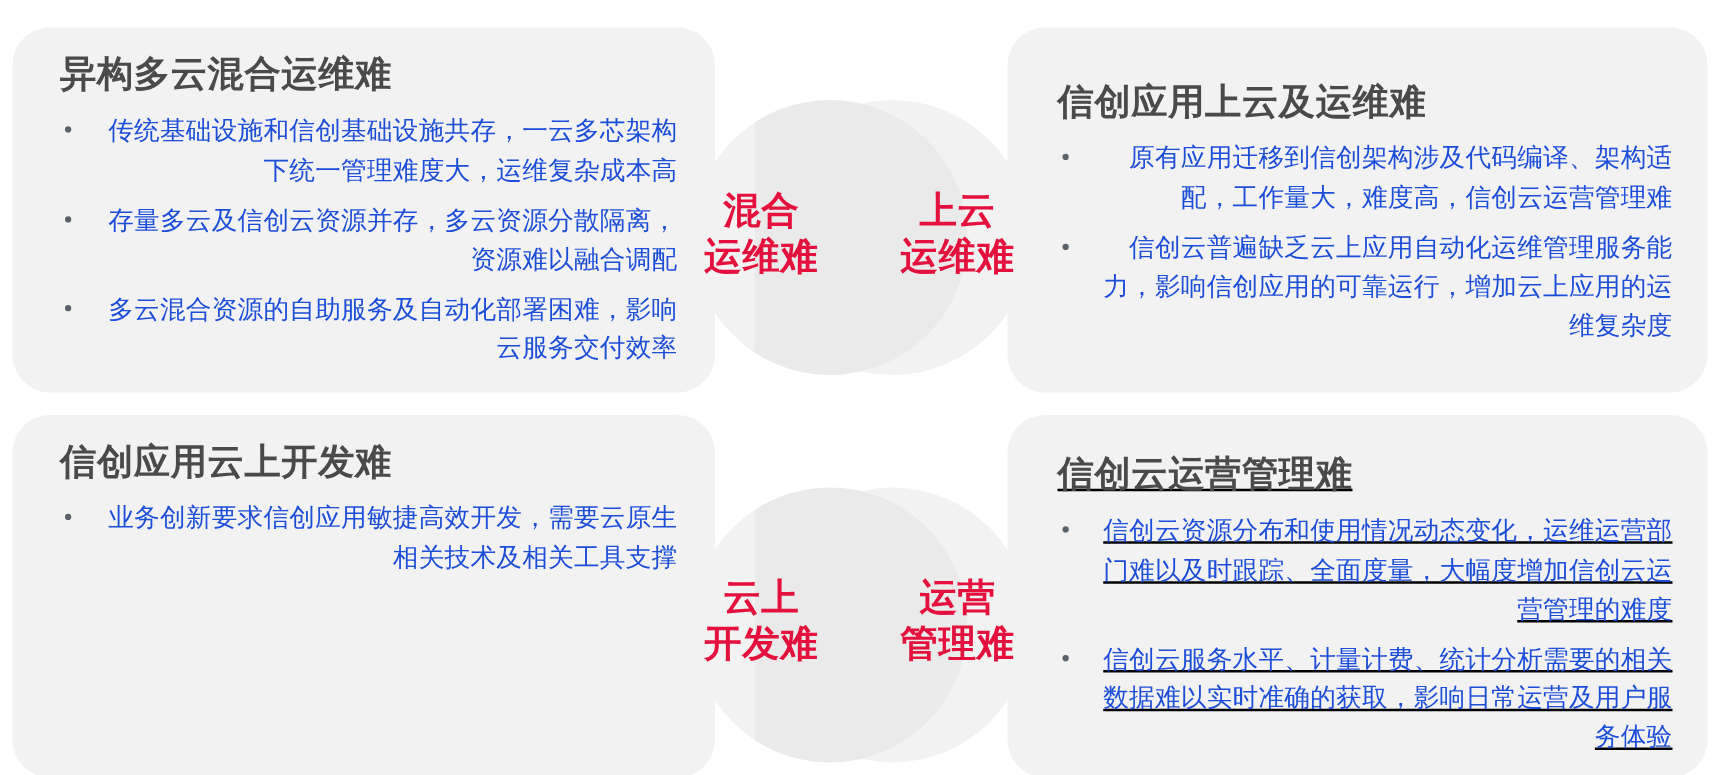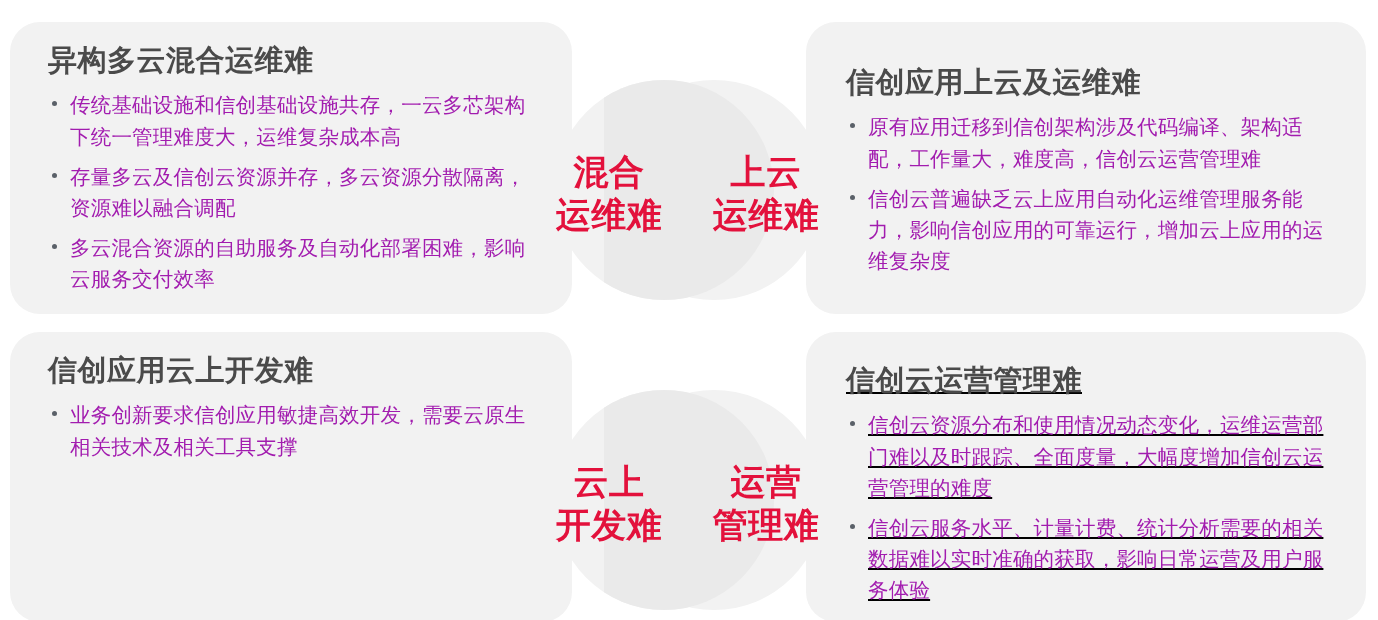--- a/index.html
+++ b/index.html
@@ -39,26 +39,27 @@
   }
   .card.tr .card-title,
   .card.br .card-title{margin-top:22px;}
   .card.bl .card-title{margin-top:0;}
   .card.br .card-title{margin-top:10px;}
 
   
   .bullets{margin:0;padding:0;list-style:none;}
   .bullet{
     position:relative;
-    color:#a21caf;
+    color:#1d4ed8;
     font-size:20.5px;
     line-height:1.52;
     margin:0 0 9px 0;
     padding-left:22px;
     letter-spacing:0.2px;
+    text-align:right;
   }
   .bullet .dot{
     position:absolute;
     left:4px;
     top:12px;
     width:5px;height:5px;
     background:#5b6169;
     border-radius:50%;
   }
   
@@ -83,21 +84,21 @@
   }
   .lens-clip .lens-circle{
     position:absolute;left:-50px;top:0;width:220px;height:220px;border-radius:50%;
     background:#EAEAEA;
   }
 
   .venn-label{
     position:absolute;
     color:#E3113C;
     font-weight:bold;
-    font-size:35px;
+    font-size:30px;
     line-height:1.22;
     text-align:center;
     letter-spacing:0.5px;
     white-space:pre-line;
     width:120px;
   }
   .venn-label.l{left:-5px;top:74px;}
   .venn-label.r{left:152px;top:74px;}
 </style>
 </head>

